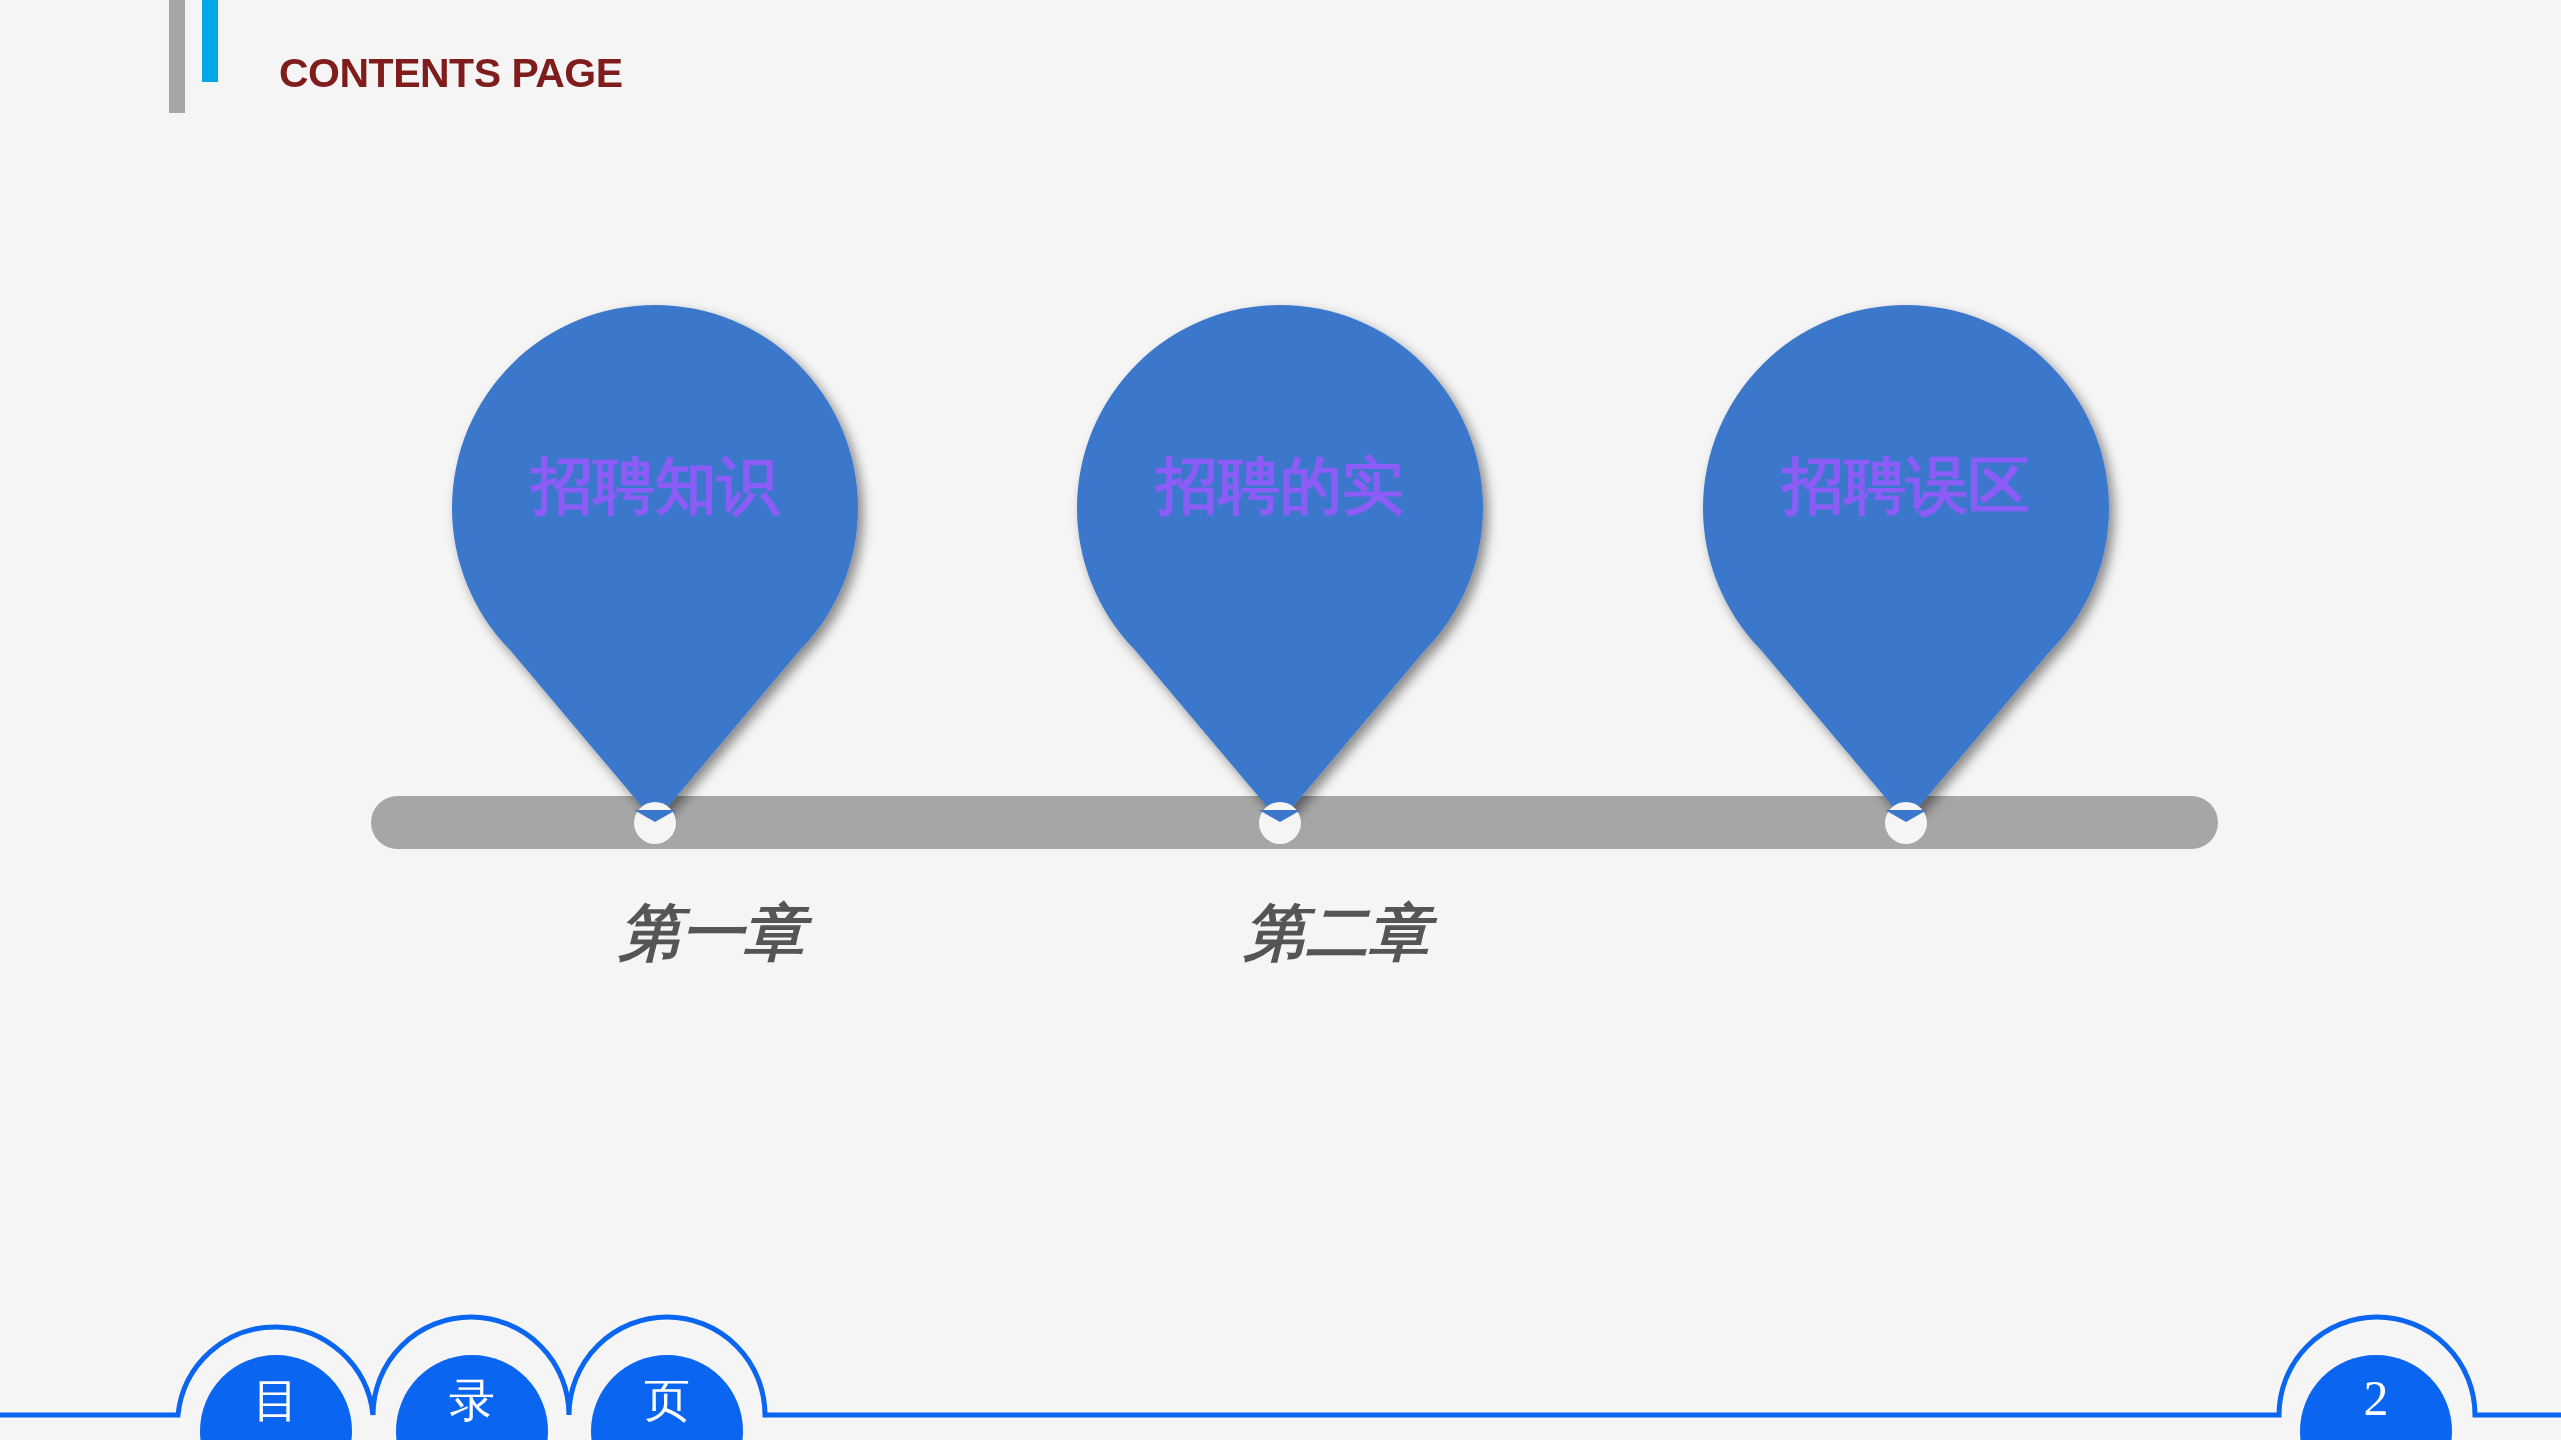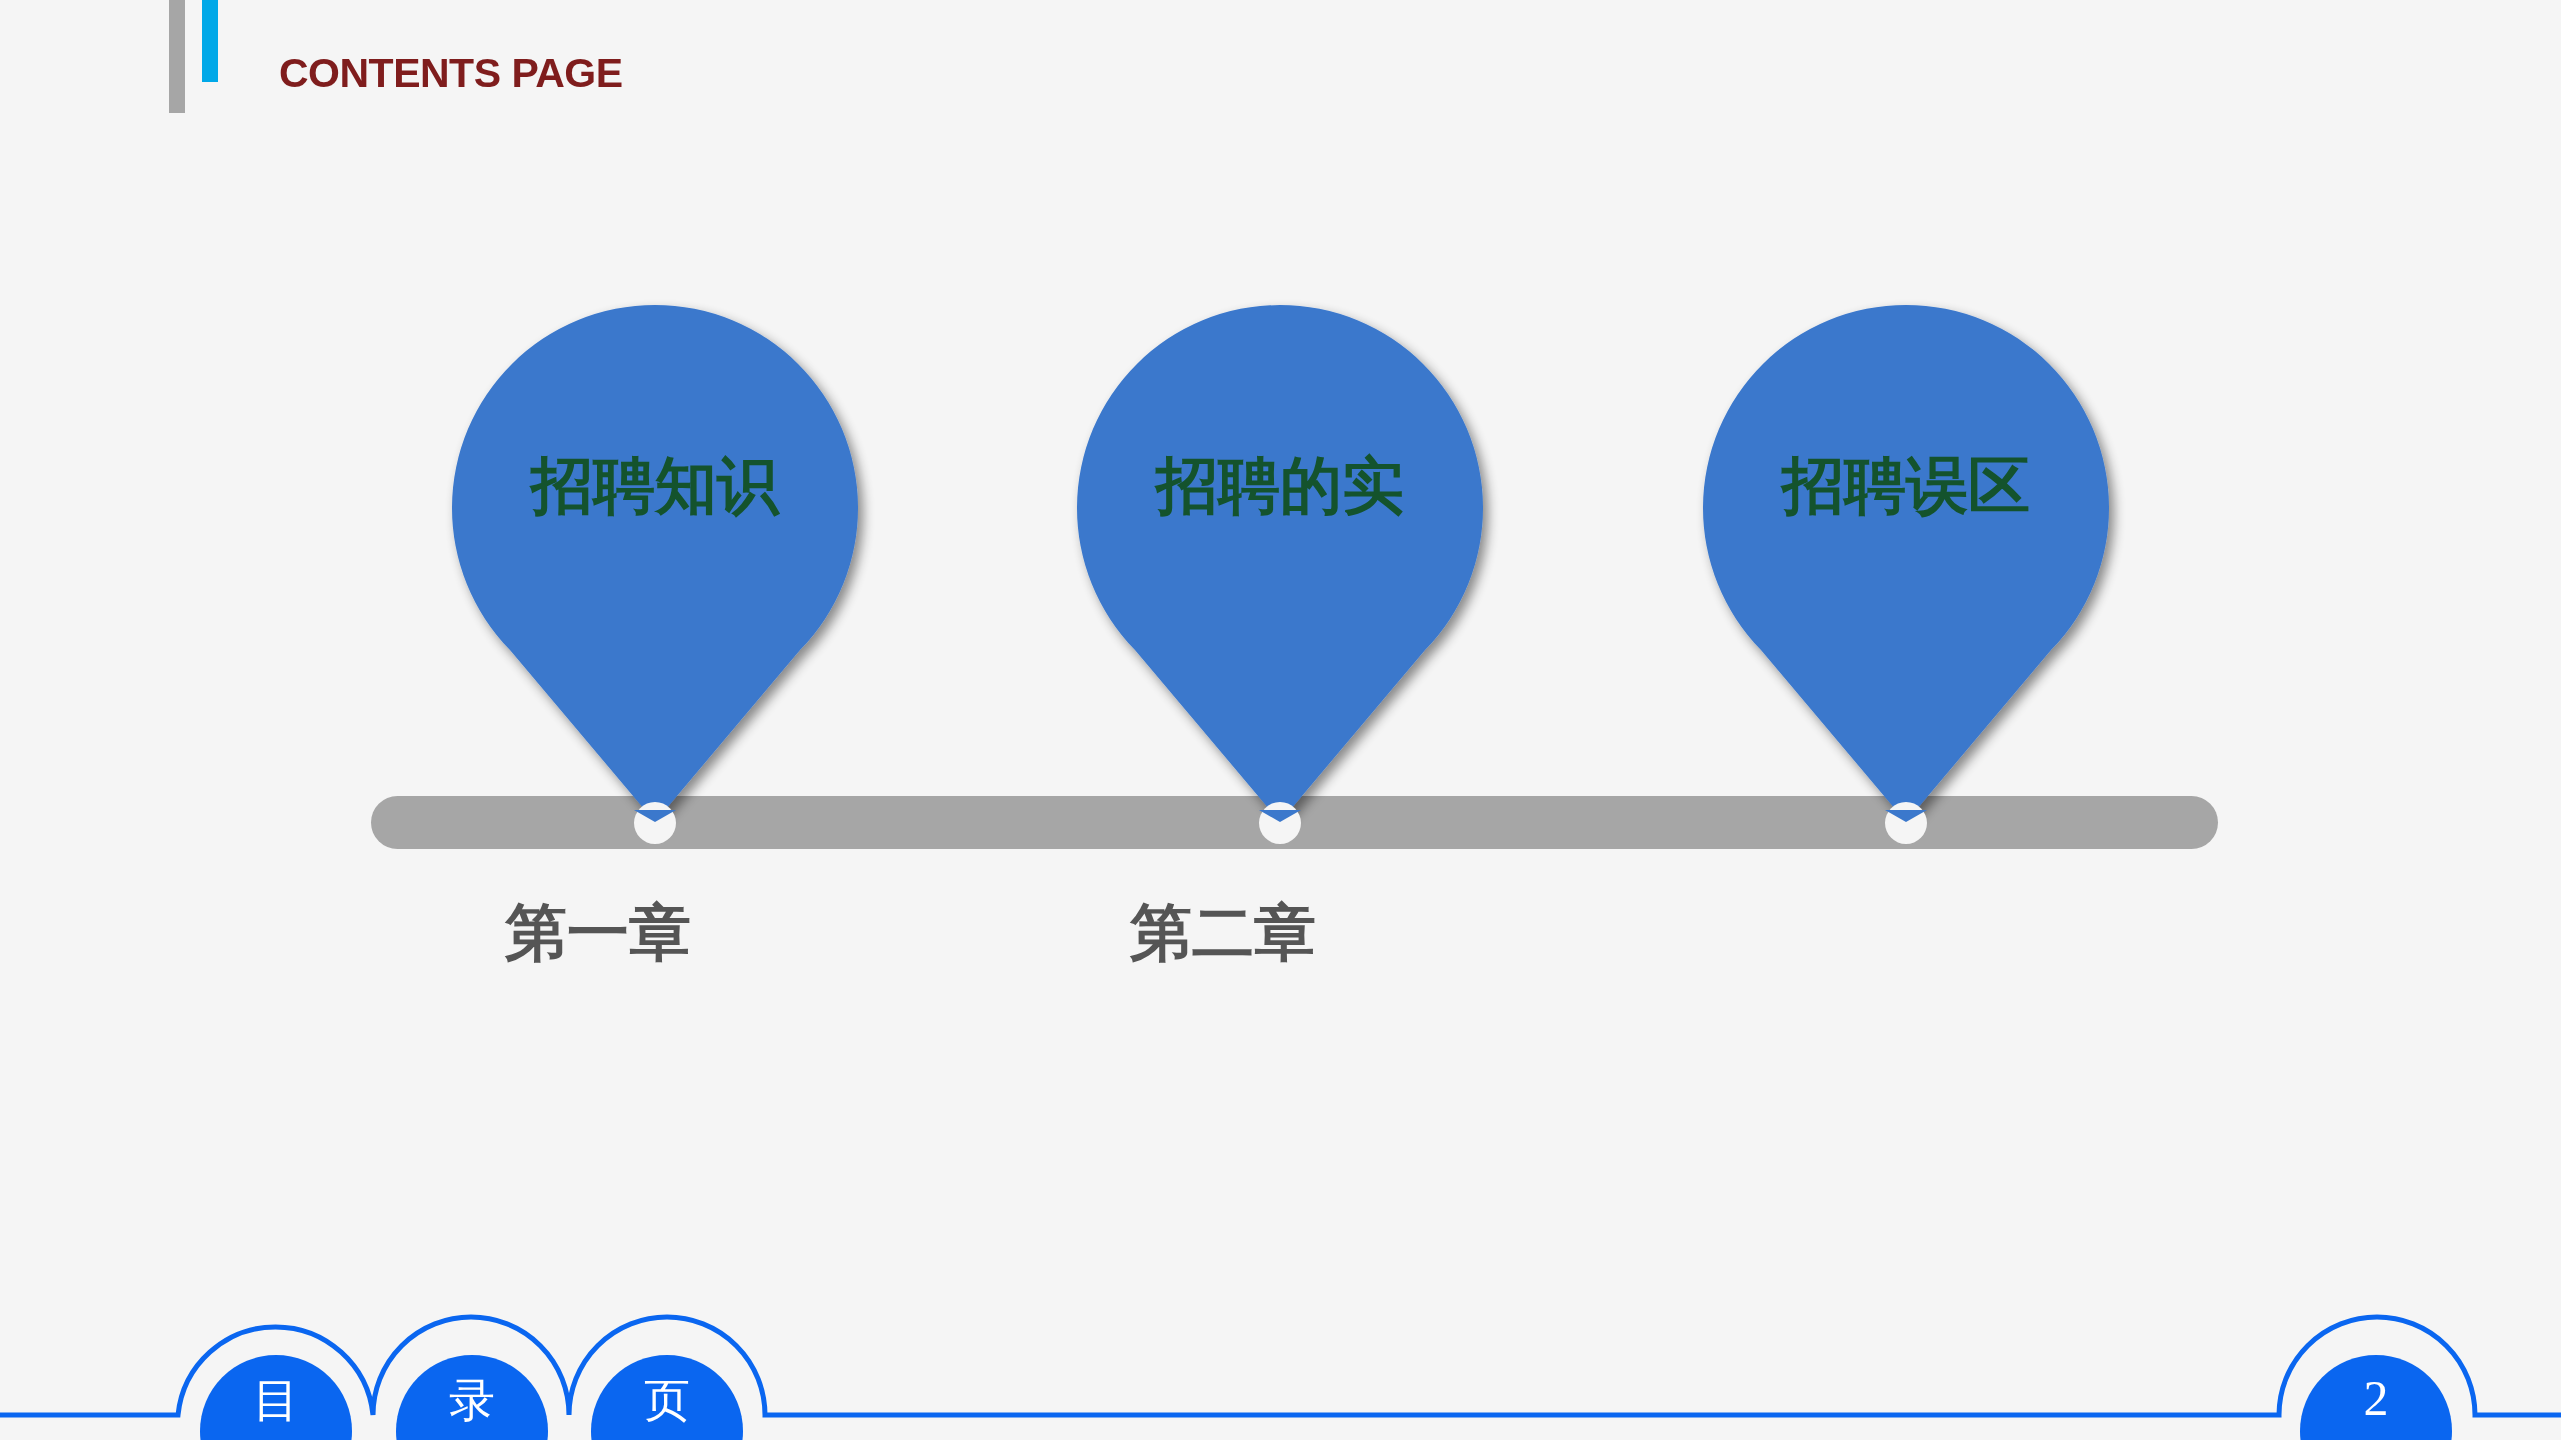--- a/index.html
+++ b/index.html
@@ -17,28 +17,29 @@
     font-size: 41px; color: #7f1d1d; letter-spacing: -0.5px; white-space: nowrap;
   }
   .timeline {
     position: absolute; left: 371px; top: 796px; width: 1847px; height: 53px;
     background: #a6a6a6; border-radius: 27px;
   }
   .pin { position: absolute; top: 300px; width: 420px; height: 560px; }
   .pin svg { position: absolute; left: 0; top: 0; overflow: visible; }
   .pin-text {
     position: absolute; left: 0; top: 140px; width: 420px; text-align: center;
-    color: #14532d; font-weight: bold; font-size: 62px; line-height: 92px;
+    color: #8b5cf6; font-weight: bold; font-size: 62px; line-height: 92px;
     font-family: "DejaVu Sans", sans-serif;
   }
   .pin-text span { display: block; }
   .chapter {
-    position: absolute; top: 893px; width: 300px; text-align: left;
+    position: absolute; top: 893px; width: 300px; text-align: right;
     color: #555555; font-weight: bold; font-size: 62px; line-height: 80px;
     font-family: "DejaVu Sans", sans-serif;
+    font-style: italic;
   }
   .footer-svg { position: absolute; left: 0; top: 1300px; }
   .tab-label {
     position: absolute; width: 150px; text-align: center; color: #ffffff;
     font-size: 46px; line-height: 50px; top: 1375px;
     font-family: "DejaVu Sans", sans-serif;
   }
   .page-num {
     position: absolute; left: 2301px; width: 150px; text-align: center; top: 1370px;
     color: #ffffff; font-size: 50px; line-height: 56px;

